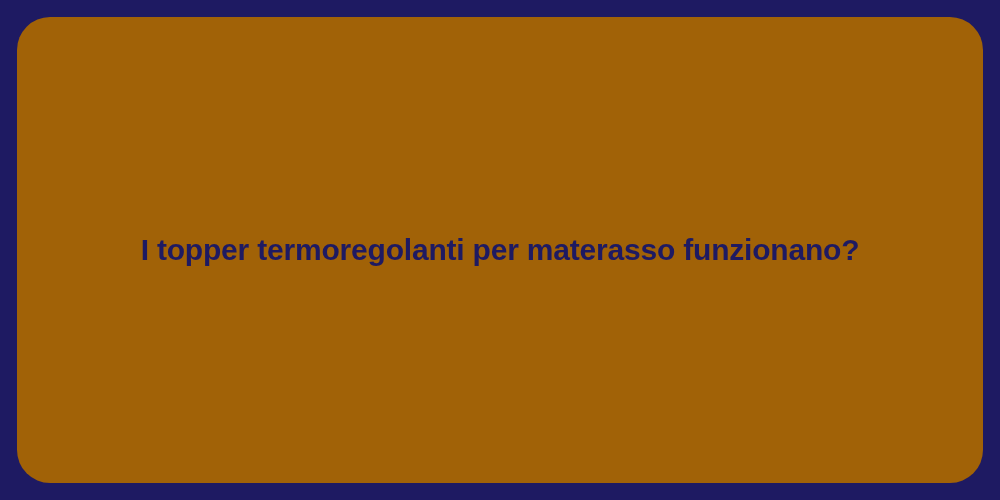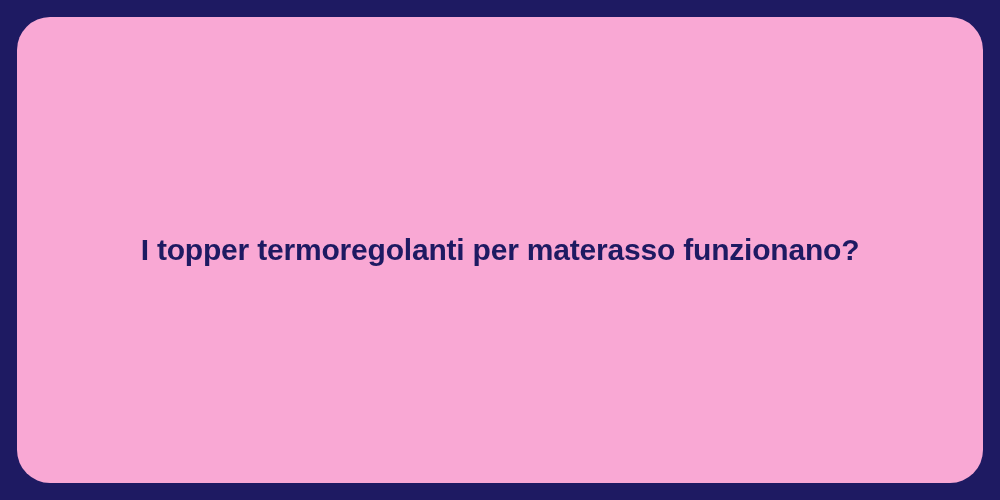--- a/index.html
+++ b/index.html
@@ -22,21 +22,21 @@
     height: 500px;
     background: #1e1a62;
     padding: 17px;
     display: flex;
   }
 
   
   #card-panel {
     box-sizing: border-box;
     flex: 1 1 auto;
-    background: #f9a8d4;
+    background: #a16207;
     border-radius: 33px;
     display: flex;
     align-items: center;
     justify-content: center;
     text-align: center;
     padding: 20px 40px;
   }
 
   #card-heading {
     margin: 0;

